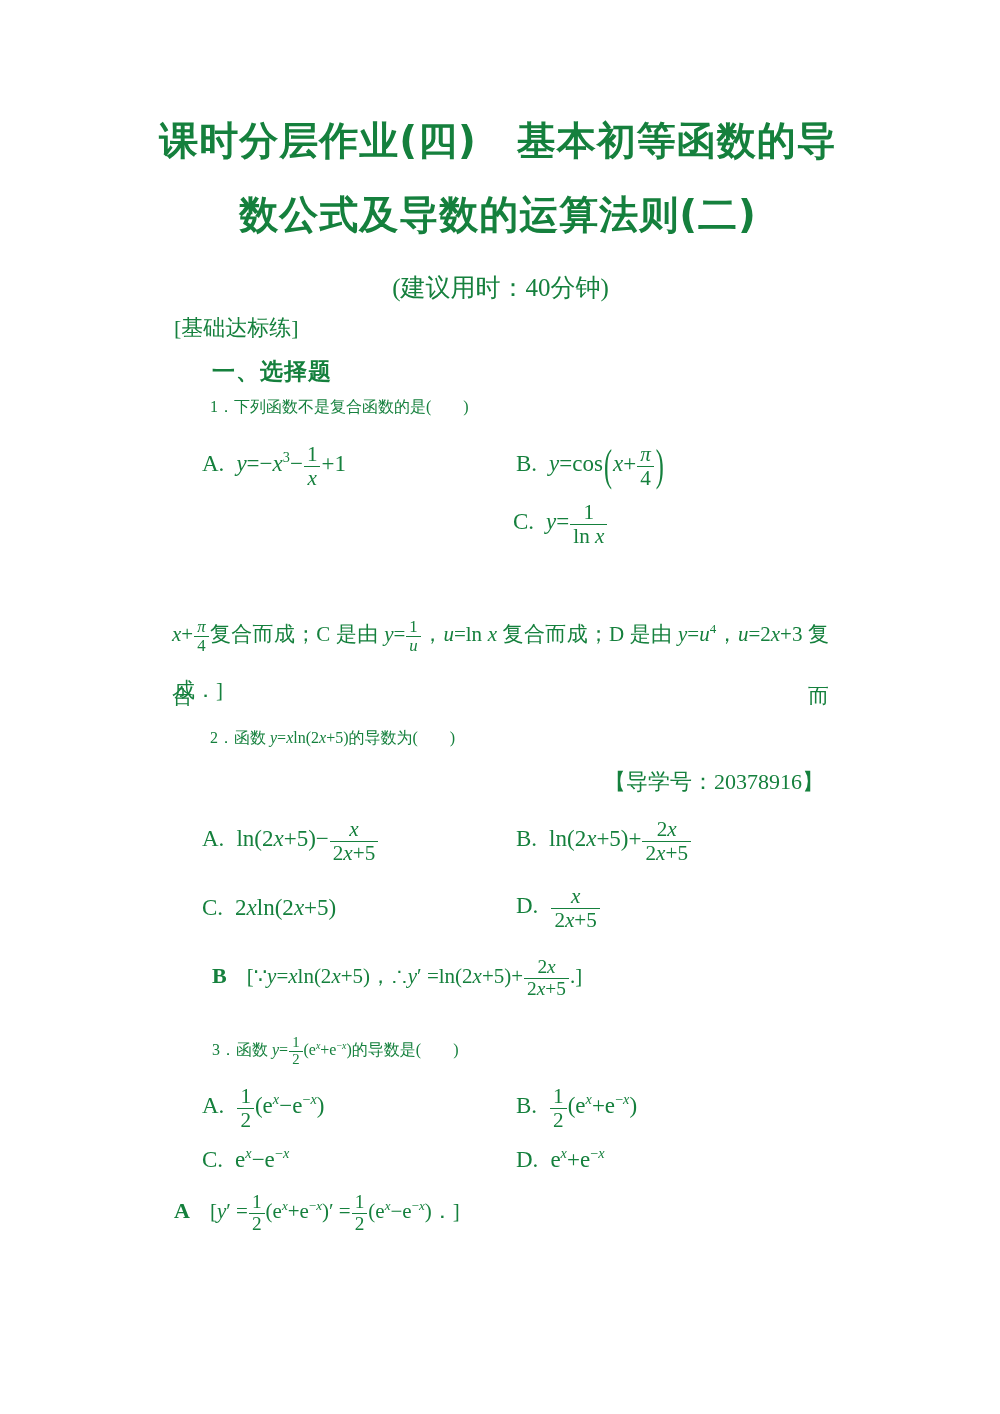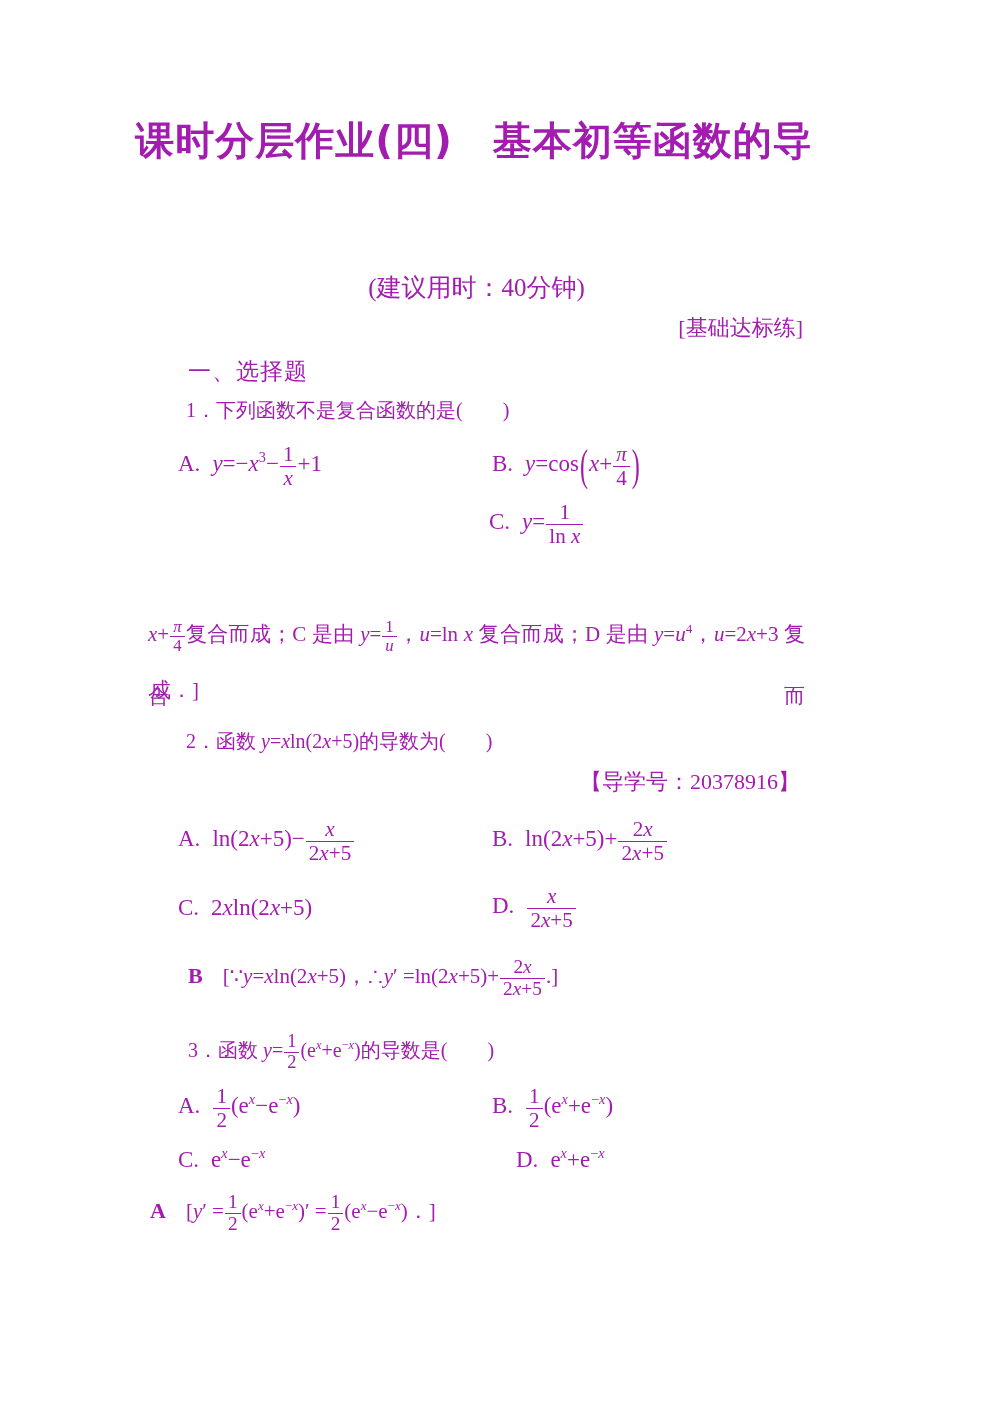--- a/index.html
+++ b/index.html
@@ -1,49 +1,49 @@
 <!DOCTYPE html>
 <html><head>
 <meta charset="utf-8">
 <style>
   html,body{margin:0;padding:0;background:#ffffff;}
   .page{
     position:relative;width:948px;height:1414px;background:#ffffff;
-    color:#a21caf;font-family:"Liberation Serif",serif;overflow:hidden;
+    color:#15803d;font-family:"Liberation Serif",serif;overflow:hidden;margin-left:24px;
   }
   
   .doc-title{
     position:absolute;top:104px;left:100px;right:100px;
     text-align:center;font-family:"DejaVu Sans",sans-serif;
     font-weight:700;font-size:39px;line-height:74px;letter-spacing:1px;
   }
   
   .time-hint{position:absolute;top:271px;left:150px;right:145px;text-align:center;font-size:25px;}
-  .section-tag{position:absolute;top:313px;left:150px;right:145px;text-align:right;font-size:22px;}
+  .section-tag{position:absolute;top:313px;left:150px;right:145px;text-align:left;font-size:22px;}
   .part-heading{
-    position:absolute;top:356px;left:188px;font-size:23px;font-weight:400;
+    position:absolute;top:356px;left:188px;font-size:23px;font-weight:700;
     font-family:"DejaVu Sans",sans-serif;letter-spacing:1px;
   }
   
-  .stem{position:absolute;font-size:20px;white-space:nowrap;}
+  .stem{position:absolute;font-size:16px;white-space:nowrap;}
   .q1-stem{top:397px;left:186px;}
   .q2-stem{top:728px;left:186px;}
   .q3-stem{top:1022px;left:188px;height:56px;line-height:56px;}
   
   .opt-row{position:absolute;left:142px;right:145px;display:flex;align-items:center;}
   .opt1{margin-left:36px;width:314px;flex:0 0 auto;}
   .opt2{flex:1 1 auto;}
   .opt{font-size:23px;white-space:nowrap;}
   .olabel{margin-right:12px;}
   .q1r1{top:433px;height:66px;}
   .q1r2{top:494px;height:60px;justify-content:flex-end;}
   .q2r1{top:808px;height:66px;}
   .q2r2{top:881px;height:54px;justify-content:center;}
   .q3r1{top:1083px;height:50px;}
-  .q3r2{top:1143px;height:34px;gap:24px;}
+  .q3r2{top:1143px;height:34px;}
   
   .guide{position:absolute;top:767px;right:148px;font-size:22px;}
   
   .ans{position:absolute;font-size:21px;}
   .ltr{font-weight:700;margin-right:20px;font-size:22px;}
   .a1l1{top:561px;left:178px;right:145px;text-align:justify;text-align-last:justify;}
   .a1l2{top:603px;left:148px;right:143px;height:62px;line-height:62px;text-align:justify;text-align-last:justify;}
   .a1l3{top:676px;left:150px;}
   .a2{top:944px;left:188px;right:100px;height:64px;line-height:64px;white-space:nowrap;}
   .a3{top:1183px;left:150px;right:100px;height:56px;line-height:56px;white-space:nowrap;}
@@ -62,20 +62,21 @@
     font-size:1.05em;line-height:1;margin:0 1px;font-weight:400;
   }
 </style>
 </head>
 <body>
 
 <div class="page">
 
   <div class="doc-title">
     <div>课时分层作业(四)　基本初等函数的导</div>
+    <div>数公式及导数的运算法则(二)</div>
   </div>
 
   <div class="time-hint">(建议用时：40分钟)</div>
   <div class="section-tag">[基础达标练]</div>
   <div class="part-heading">一、选择题</div>
 
   <div class="stem q1-stem">1．下列函数不是复合函数的是(　　)</div>
 
   <div class="opt-row q1r1">
     <div class="opt opt1">

